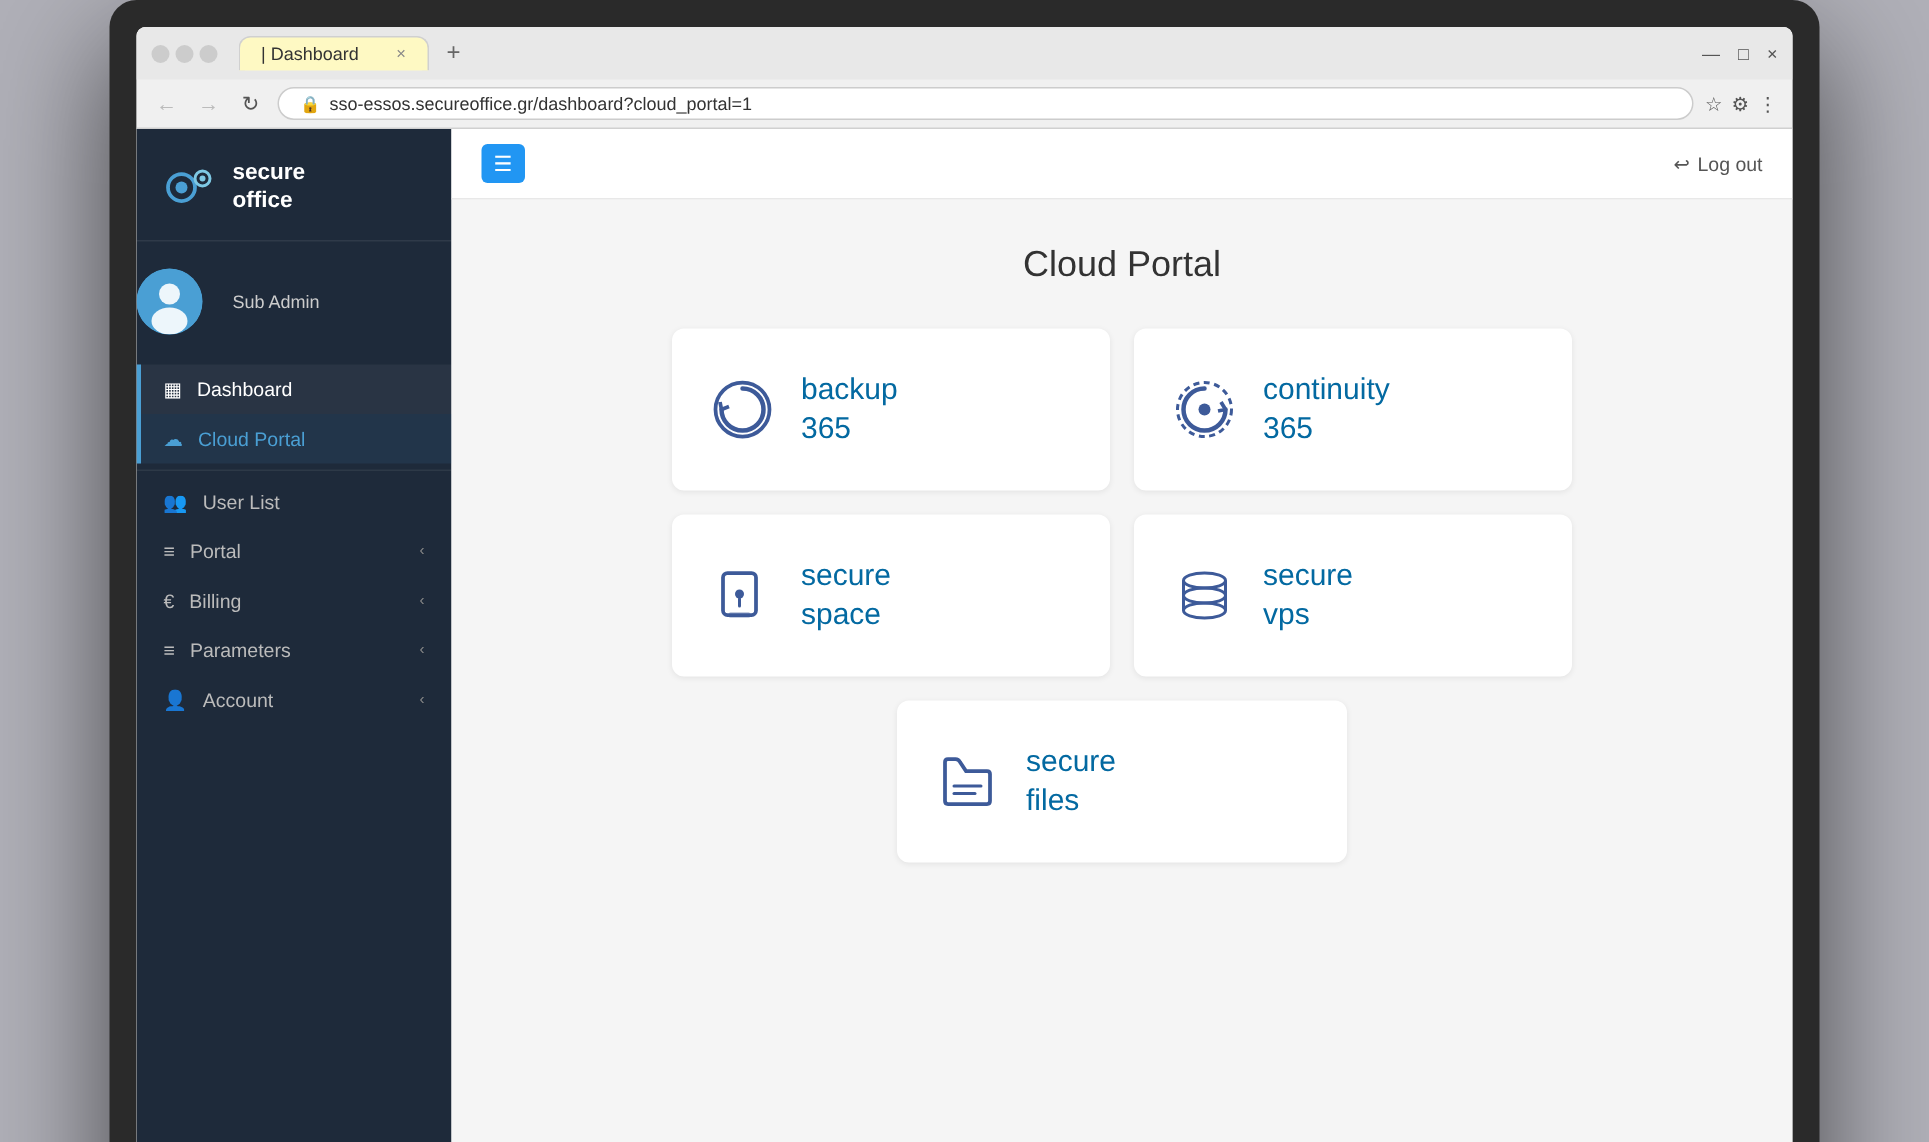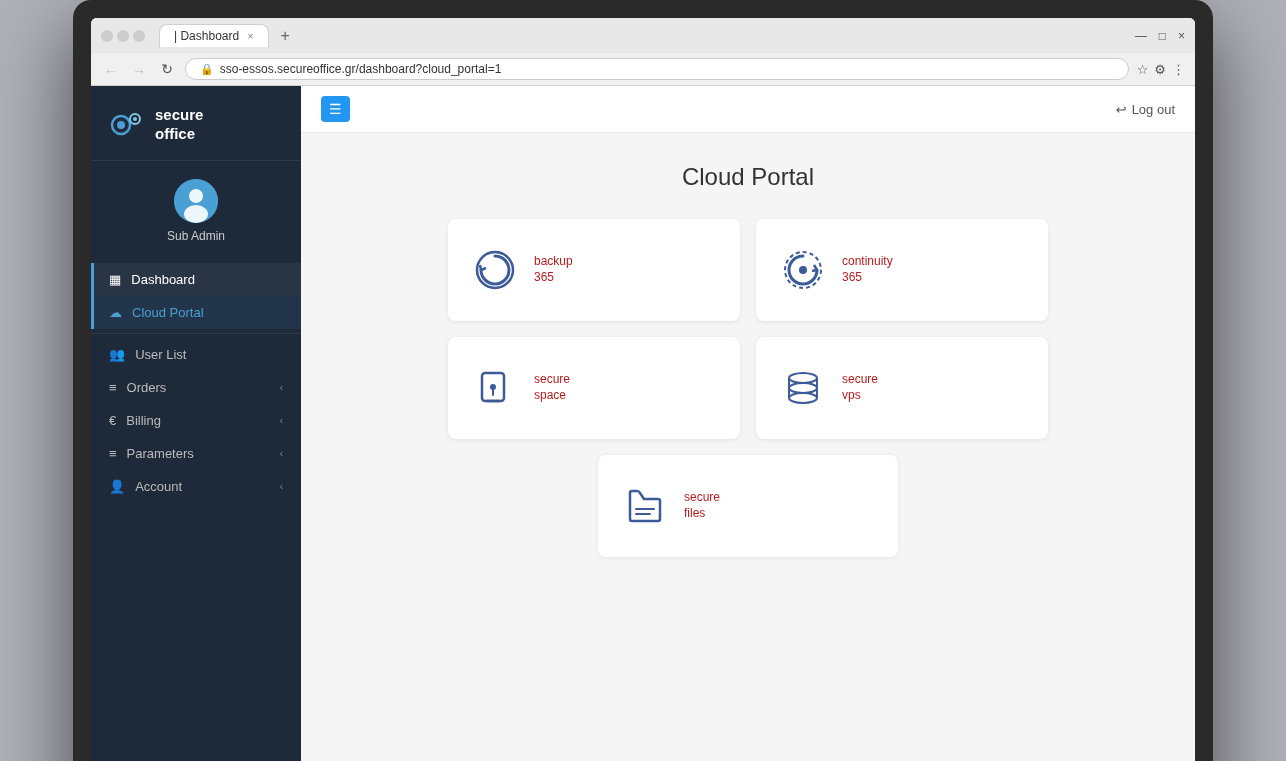--- a/index.html
+++ b/index.html
@@ -54,28 +54,28 @@
     }
 
     .browser-tabs {
       display: flex;
       align-items: center;
       flex: 1;
       gap: 4px;
     }
 
     .browser-tab {
-      background: #ffffff;
+      background: #fef9c3;
       border-radius: 8px 8px 0 0;
       padding: 4px 14px;
       font-size: 12px;
       color: #333;
       display: flex;
       align-items: center;
-      gap: 8px;
+      gap: 25px;
       border: 1px solid #d0d0d0;
       border-bottom: none;
     }
 
     .browser-tab .tab-close {
       font-size: 11px;
       color: #888;
       cursor: pointer;
     }
 
@@ -163,24 +163,24 @@
 
     .logo-text {
       font-size: 15px;
       font-weight: 600;
       line-height: 1.25;
       color: #fff;
     }
 
     .sidebar-user {
       display: flex;
-      flex-direction: column;
+      flex-direction: row;
       align-items: center;
       padding: 18px 0 12px;
-      gap: 6px;
+      gap: 20px;
     }
 
     .user-avatar {
       width: 44px; height: 44px;
       border-radius: 50%;
       background: #4a9fd4;
       display: flex; align-items: center; justify-content: center;
       font-size: 22px;
       overflow: hidden;
     }
@@ -303,22 +303,22 @@
     .service-icon {
       width: 46px; height: 46px;
       flex-shrink: 0;
     }
 
     .service-icon svg {
       width: 46px; height: 46px;
     }
 
     .service-name {
-      font-size: 12px;
-      color: #b91c1c;
+      font-size: 20px;
+      color: #0369a1;
       font-weight: 500;
       line-height: 1.3;
     }
 
     .service-card-full {
       grid-column: 1 / -1;
       max-width: 300px;
       margin: 0 auto;
       width: 100%;
     }
@@ -425,21 +425,21 @@
           </div>
           <div class="nav-divider"></div>
 
           <div class="nav-item">
             <span class="nav-icon">👥</span>
             <span>User List</span>
           </div>
 
           <div class="nav-item">
             <span class="nav-icon">≡</span>
-            <span>Orders</span>
+            <span>Portal</span>
             <span class="nav-chevron">‹</span>
           </div>
 
           <div class="nav-item">
             <span class="nav-icon">€</span>
             <span>Billing</span>
             <span class="nav-chevron">‹</span>
           </div>
 
           <div class="nav-item">

